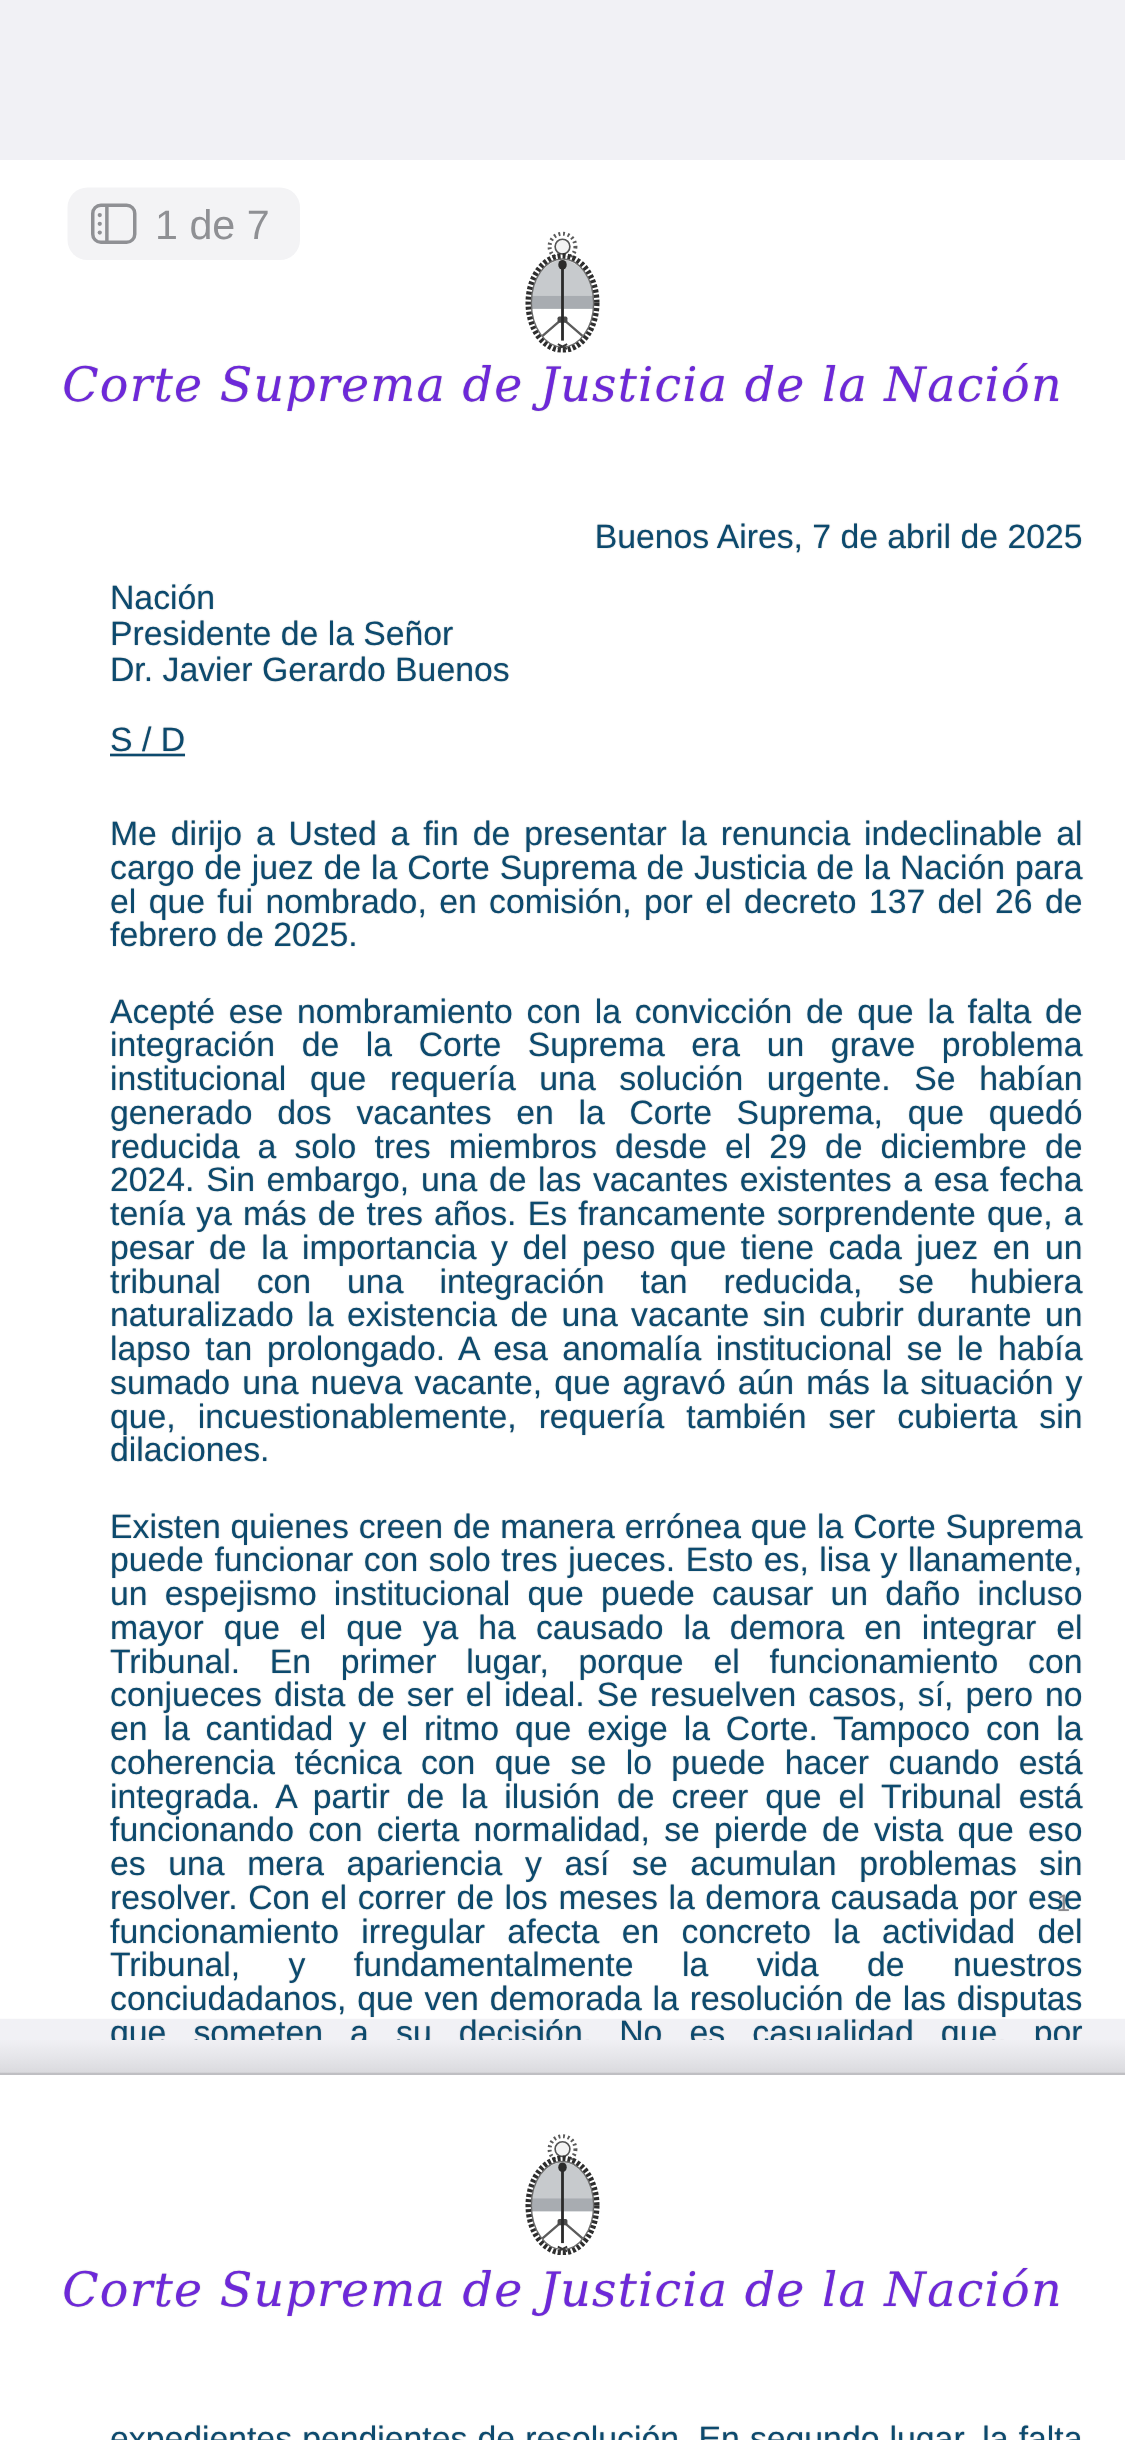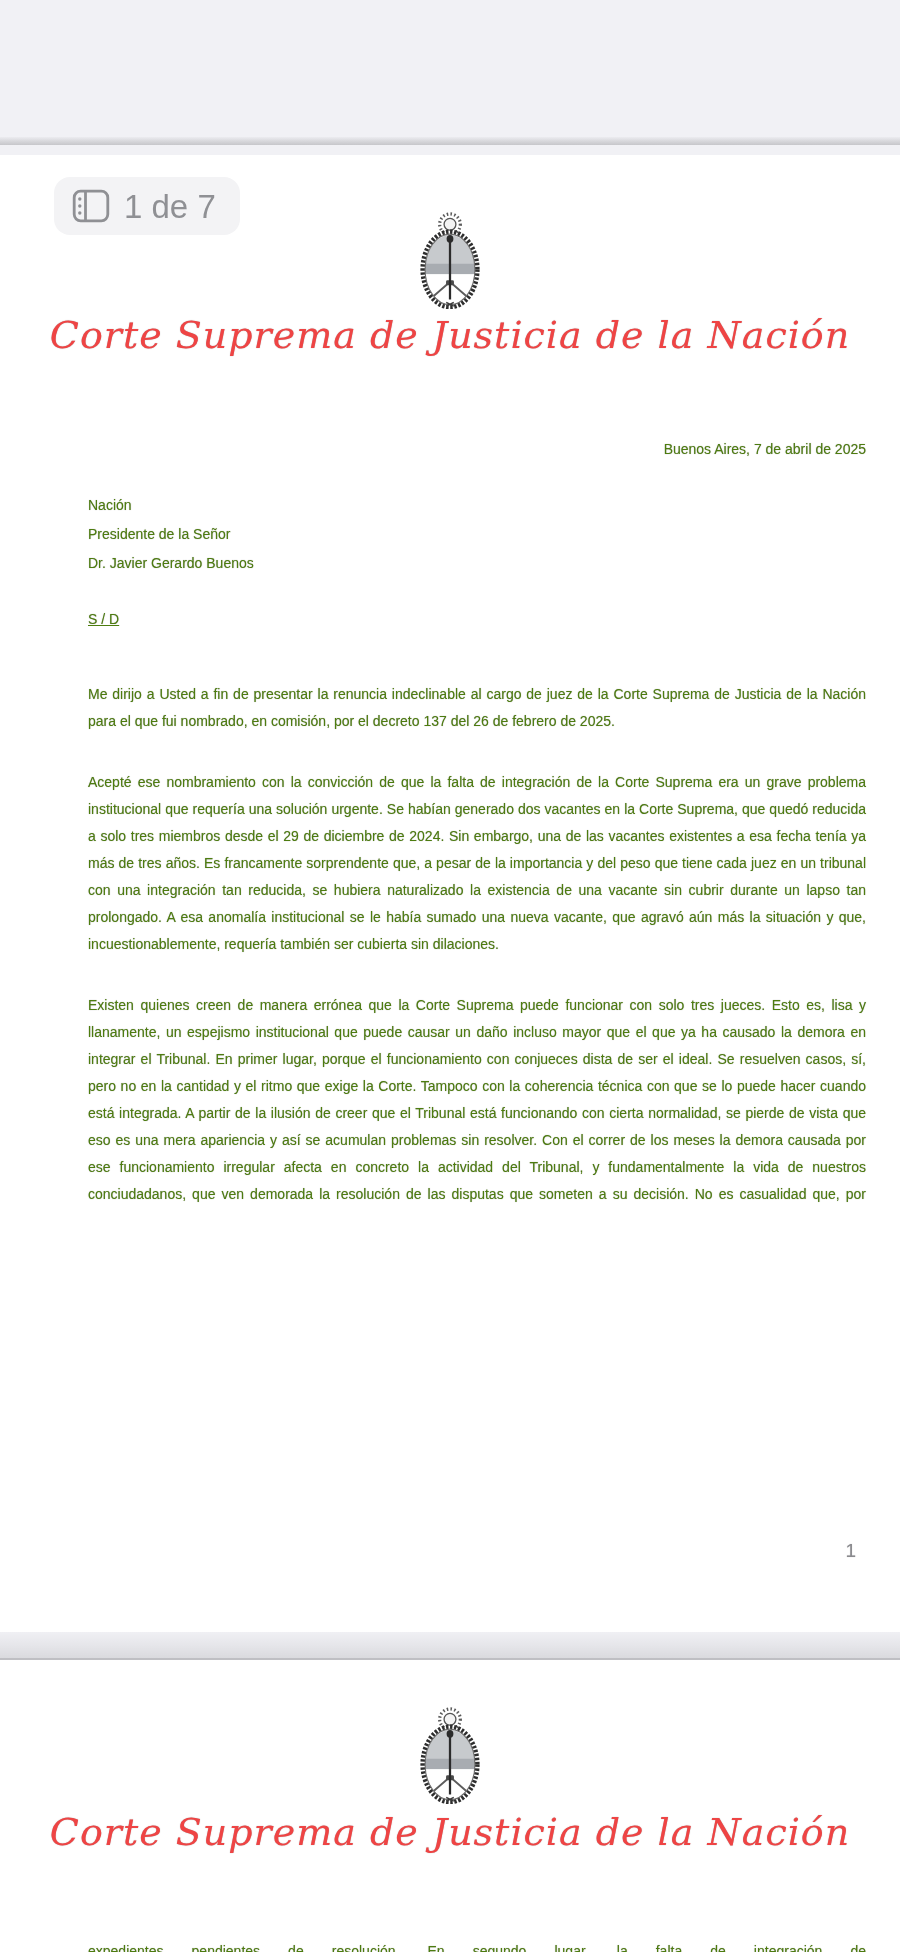--- a/index.html
+++ b/index.html
@@ -16,21 +16,21 @@
     background: #f1f1f5;
   }
   .top-edge {
     position: absolute; top: 137px; left: 0; width: 900px; height: 8px;
     background: linear-gradient(180deg, #ececf0 0%, #d6d6da 55%, #c6c6ca 100%);
   }
 
   .page {
     position: absolute; left: 0; width: 900px; background: #ffffff;
   }
-  .page1 { top: 155px; height: 1487px; }
+  .page1 { top: 128px; height: 1487px; }
   .page2 { top: 1660px; height: 292px; overflow: hidden; }
 
   .page-gap {
     position: absolute; top: 1632px; left: 0; width: 900px; height: 28px;
     background: linear-gradient(180deg, #f0f0f4 0%, #e6e6ea 50%, #dadade 100%);
     border-bottom: 2px solid #bfbfc3;
     box-sizing: border-box;
   }
 
   .indicator {
@@ -45,28 +45,28 @@
   .crest { position: absolute; left: 0; width: 100%; display: flex; justify-content: center; }
   .crest-1 { top: 56px; }
   .crest-2 { top: 46px; }
 
   .script-title {
     position: absolute; left: 0; width: 100%;
     text-align: center;
     font-family: "DejaVu Serif", serif;
     font-style: italic;
     font-size: 38px; letter-spacing: 1px;
-    color: #ef4444;
+    color: #6d28d9;
     text-shadow: 0 0 1px rgba(0,0,0,0.35);
   }
   .title-1 { top: 158px; }
   .title-2 { top: 150px; }
 
   .lettertext {
-    color: #4d7c0f; font-size: 14px;
+    color: #0c4a6e; font-size: 27px;
     text-shadow: 0 0 1px rgba(30,30,30,0.40);
   }
 
   .date-line {
     position: absolute; top: 286px; left: 88px; right: 34px;
     text-align: right;
   }
 
   .recipient {
     position: absolute; top: 336px; left: 88px;

